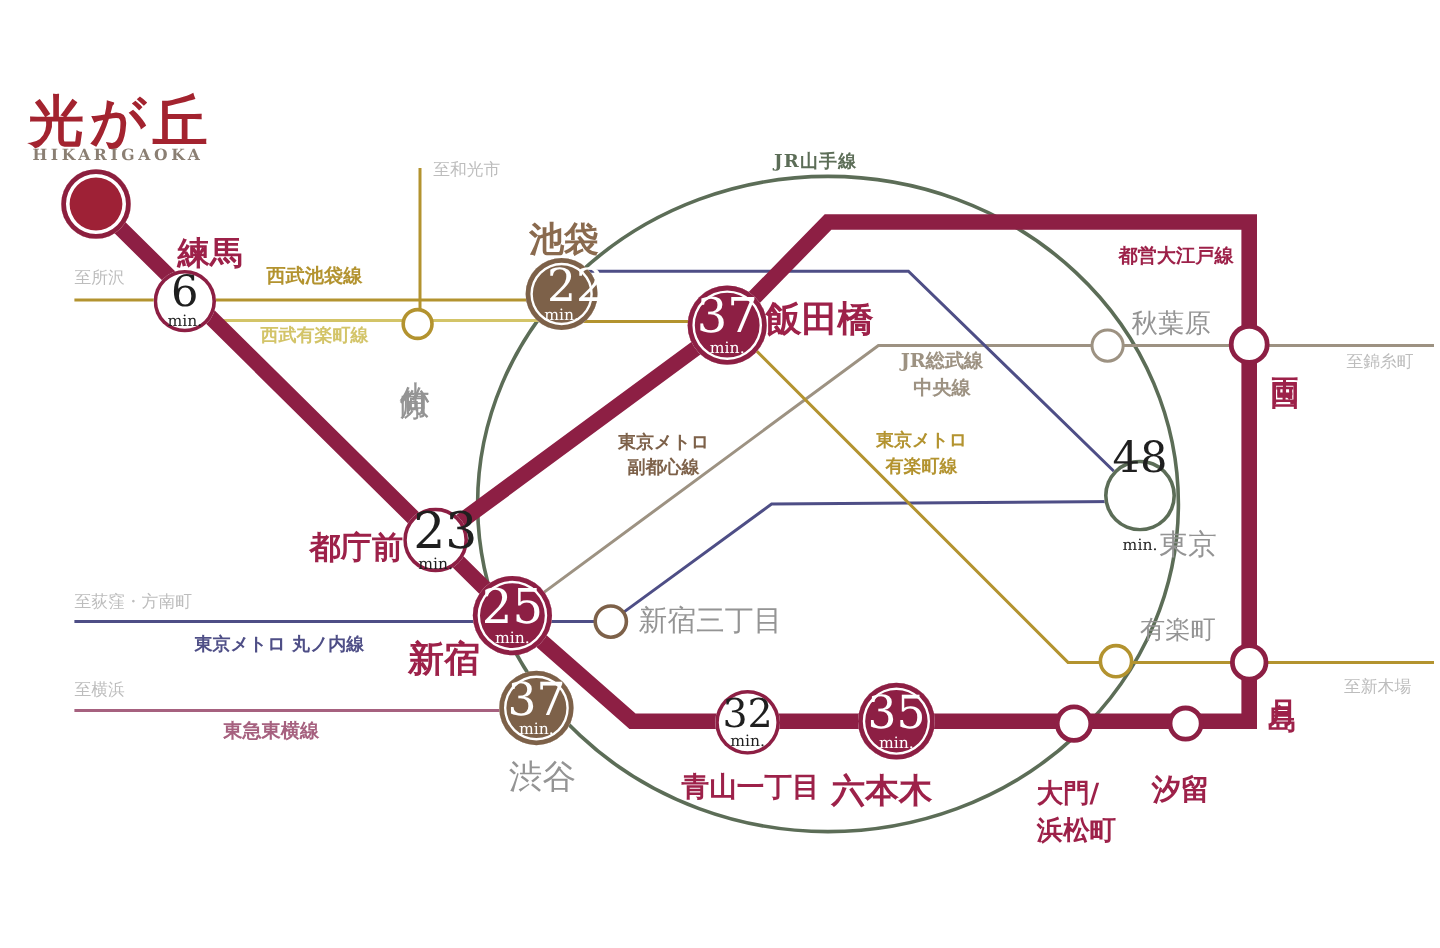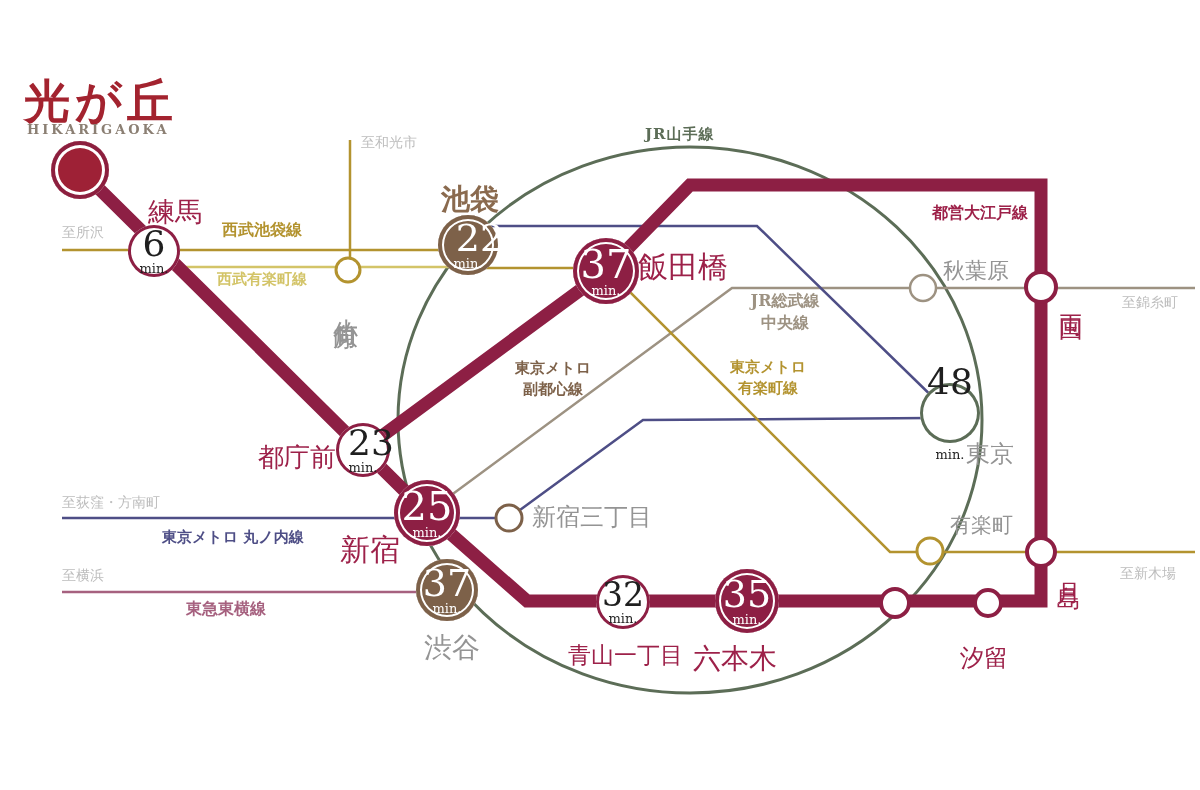--- a/index.html
+++ b/index.html
@@ -17,21 +17,21 @@
     --pink:#a6617f;
     --gray:#949494;
     --dirgray:#bdbdbd;
   }
   html,body{margin:0;padding:0;background:#fff;}
   #map{position:relative;width:1200px;height:790px;background:#ffffff;overflow:hidden;
        font-family:"DejaVu Serif","Liberation Serif",serif;}
   #rails{position:absolute;left:0;top:0;}
   .lbl{position:absolute;white-space:nowrap;line-height:1.2;}
   .bold{font-weight:bold;}
-  .crimson{color:var(--crimson);font-weight:normal;}
+  .crimson{color:var(--crimson);font-weight:bold;}
   .graylbl{color:var(--gray);}
   .dir{color:var(--dirgray);font-size:14px;}
   .vert{writing-mode:vertical-rl;letter-spacing:3px;}
   .center{text-align:center;}
   .badge{position:absolute;width:var(--d);height:var(--d);border-radius:50%;
          display:flex;flex-direction:column;align-items:center;justify-content:center;
          box-sizing:border-box;z-index:5;}
   .badge .num{line-height:0.95;}
   .badge .min{font-size:13px;line-height:1;margin-top:1px;}
   .badge.fillc{color:#fff;background:var(--c);
@@ -88,21 +88,21 @@
     <div class="num" style="font-size:36px;">6</div>
     <div class="min">min.</div>
   </div>
 
   <div class="badge fillc" style="--c:var(--brown);--d:60px;left:438px;top:215px;">
     <div class="num" style="font-size:38px;padding-left:24px;">22</div>
     <div class="min">min.</div>
   </div>
 
   <div class="badge open" style="--c:var(--oedo);--d:54px;left:336px;top:423px;">
-    <div class="num" style="font-size:36px;margin-left:16px;">23</div>
+    <div class="num" style="font-size:42px;margin-left:16px;">23</div>
     <div class="min">min.</div>
   </div>
 
   <div class="badge fillc" style="--c:var(--oedo);--d:66px;left:394px;top:480px;justify-content:center;">
     <div class="num" style="font-size:40px;">25</div>
     <div class="min">min.</div>
   </div>
 
   <div class="badge fillc" style="--c:var(--oedo);--d:66px;left:573px;top:238px;">
     <div class="num" style="font-size:40px;">37</div>
@@ -132,20 +132,24 @@
   <div class="lbl crimson" style="left:148px;top:196px;font-size:27px;">練馬</div>
   <div class="lbl graylbl vert" style="left:330px;top:298px;font-size:25px;">小竹向原</div>
   <div class="lbl bold" style="left:441px;top:182px;font-size:29px;color:var(--brown-text);">池袋</div>
   <div class="lbl crimson" style="left:258px;top:442px;font-size:26px;">都庁前</div>
   <div class="lbl crimson" style="left:340px;top:532px;font-size:30px;">新宿</div>
   <div class="lbl graylbl" style="left:532px;top:503px;font-size:24px;">新宿三丁目</div>
   <div class="lbl graylbl" style="left:424px;top:631px;font-size:28px;">渋谷</div>
   <div class="lbl crimson" style="left:638px;top:249px;font-size:30px;">飯田橋</div>
   <div class="lbl crimson" style="left:568px;top:642px;font-size:23px;">青山一丁目</div>
   <div class="lbl crimson" style="left:693px;top:642px;font-size:28px;">六本木</div>
+  <div class="lbl crimson" style="left:864px;top:646px;font-size:22px;line-height:1.4;">
+    <div>大門/</div>
+    <div>浜松町</div>
+  </div>
   <div class="lbl crimson" style="left:960px;top:644px;font-size:24px;">汐留</div>
   <div class="lbl crimson vert" style="left:1054px;top:564px;font-size:24px;">月島</div>
   <div class="lbl graylbl" style="left:950px;top:513px;font-size:21px;">有楽町</div>
   <div class="lbl graylbl" style="left:966px;top:440px;font-size:24px;">東京</div>
   <div class="lbl graylbl" style="left:943px;top:258px;font-size:22px;">秋葉原</div>
   <div class="lbl crimson vert" style="left:1056px;top:296px;font-size:24px;">両国</div>
 
   <div class="lbl bold" style="left:222px;top:220px;font-size:16px;color:var(--gold-dark);">西武池袋線</div>
   <div class="lbl bold" style="left:217px;top:270px;font-size:15px;color:var(--gold-light);">西武有楽町線</div>
   <div class="lbl bold" style="left:645px;top:125px;font-size:15px;color:var(--green);letter-spacing:1px;">JR山手線</div>

